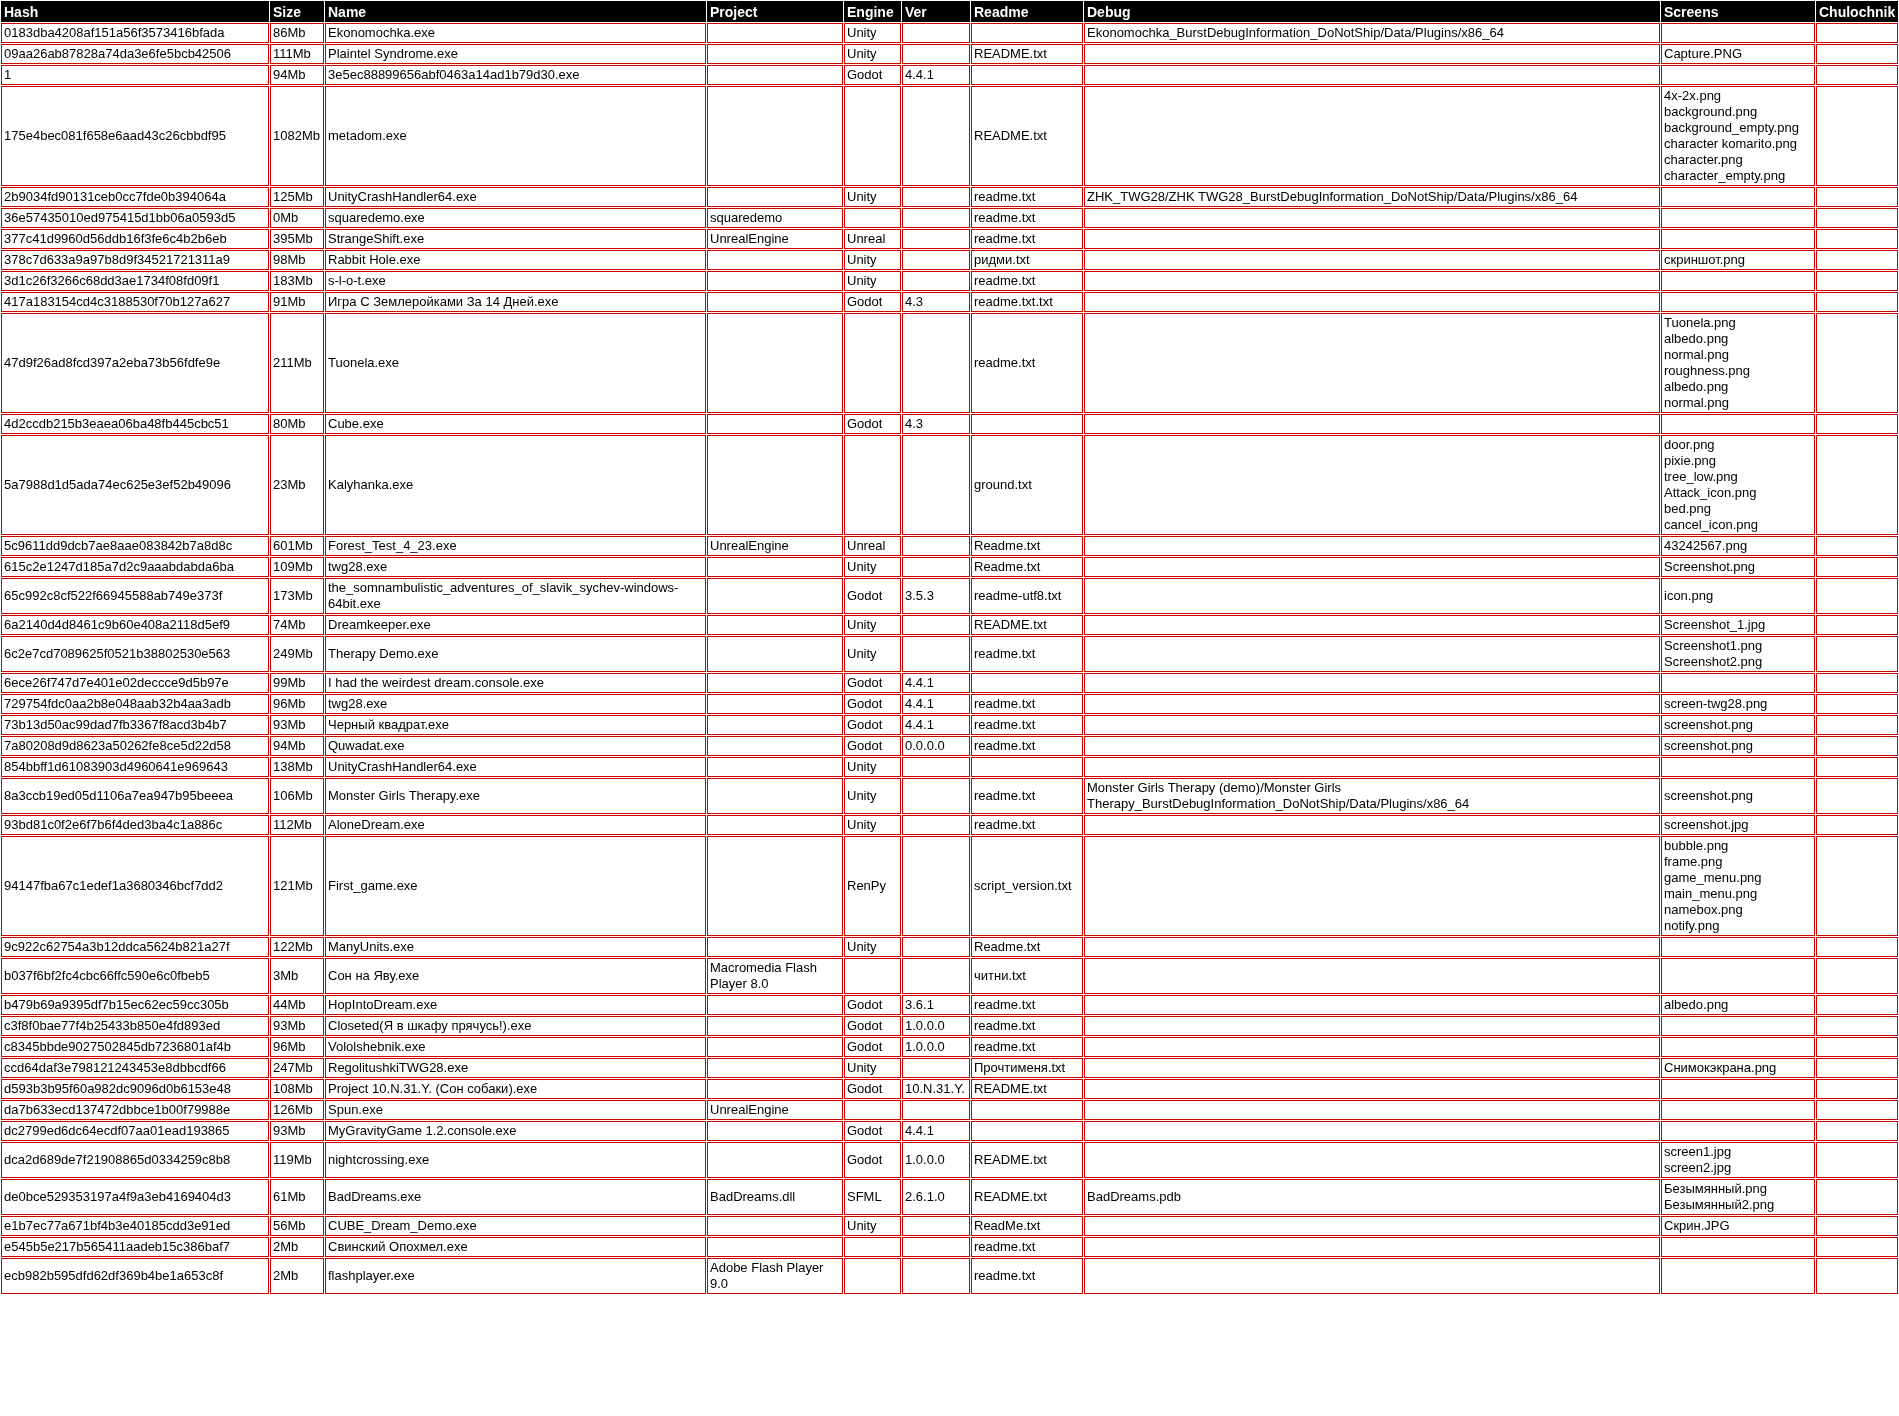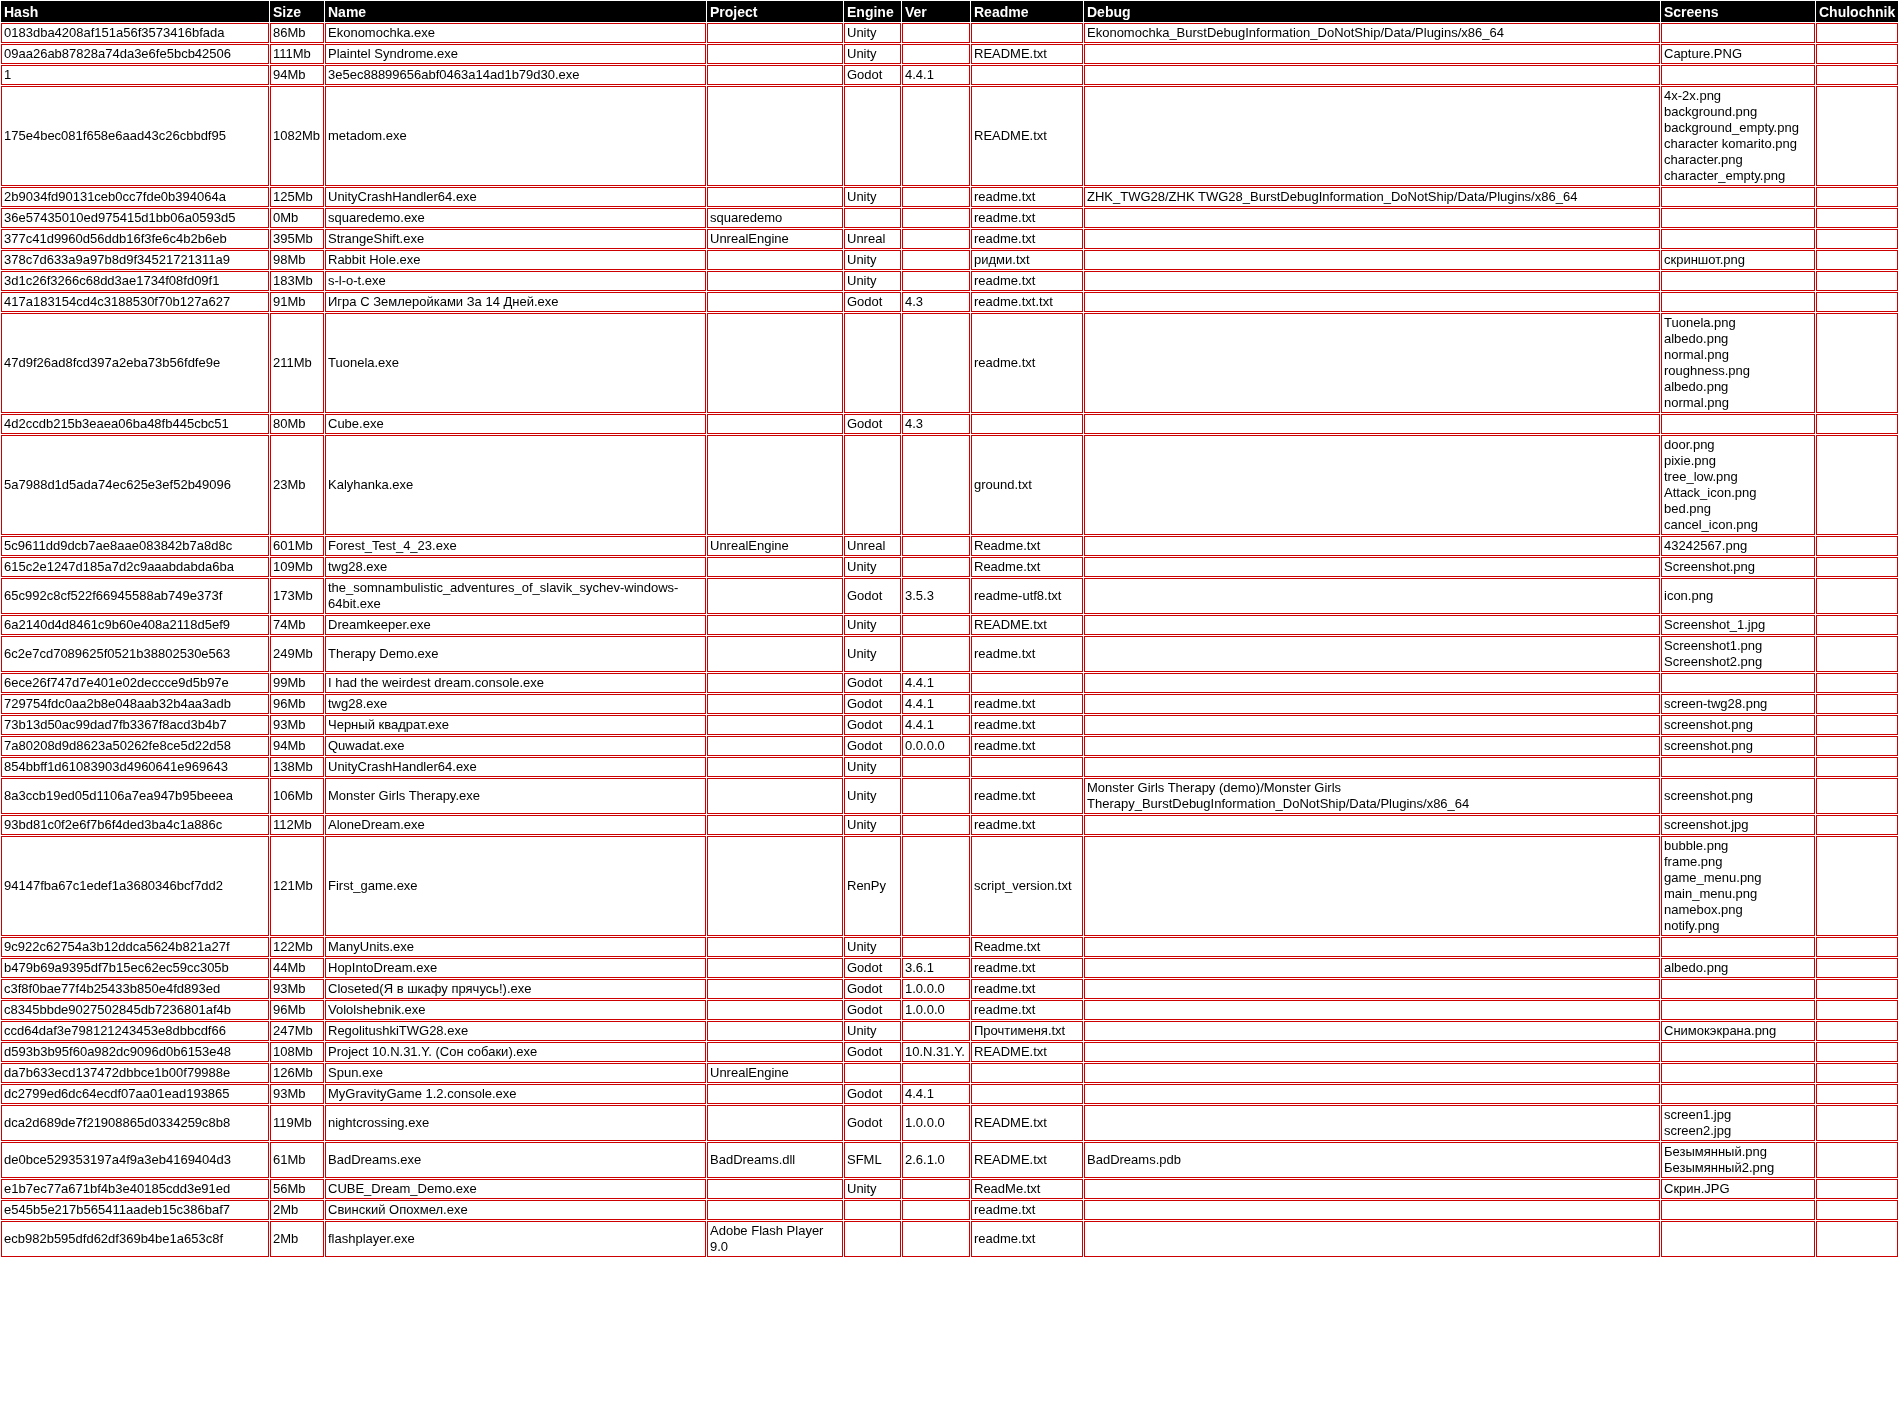--- a/index.html
+++ b/index.html
@@ -432,20 +432,32 @@
           <td class="col-name">ManyUnits.exe</td>
           <td class="col-project"></td>
           <td class="col-engine">Unity</td>
           <td class="col-ver"></td>
           <td class="col-readme">Readme.txt</td>
           <td class="col-debug"></td>
           <td class="col-screens"></td>
           <td class="col-chulochnik"></td>
         </tr>
         <tr>
+          <td class="col-hash">b037f6bf2fc4cbc66ffc590e6c0fbeb5</td>
+          <td class="col-size">3Mb</td>
+          <td class="col-name">Сон на Яву.exe</td>
+          <td class="col-project">Macromedia Flash Player 8.0</td>
+          <td class="col-engine"></td>
+          <td class="col-ver"></td>
+          <td class="col-readme">читни.txt</td>
+          <td class="col-debug"></td>
+          <td class="col-screens"></td>
+          <td class="col-chulochnik"></td>
+        </tr>
+        <tr>
           <td class="col-hash">b479b69a9395df7b15ec62ec59cc305b</td>
           <td class="col-size">44Mb</td>
           <td class="col-name">HopIntoDream.exe</td>
           <td class="col-project"></td>
           <td class="col-engine">Godot</td>
           <td class="col-ver">3.6.1</td>
           <td class="col-readme">readme.txt</td>
           <td class="col-debug"></td>
           <td class="col-screens">albedo.png</td>
           <td class="col-chulochnik"></td>

